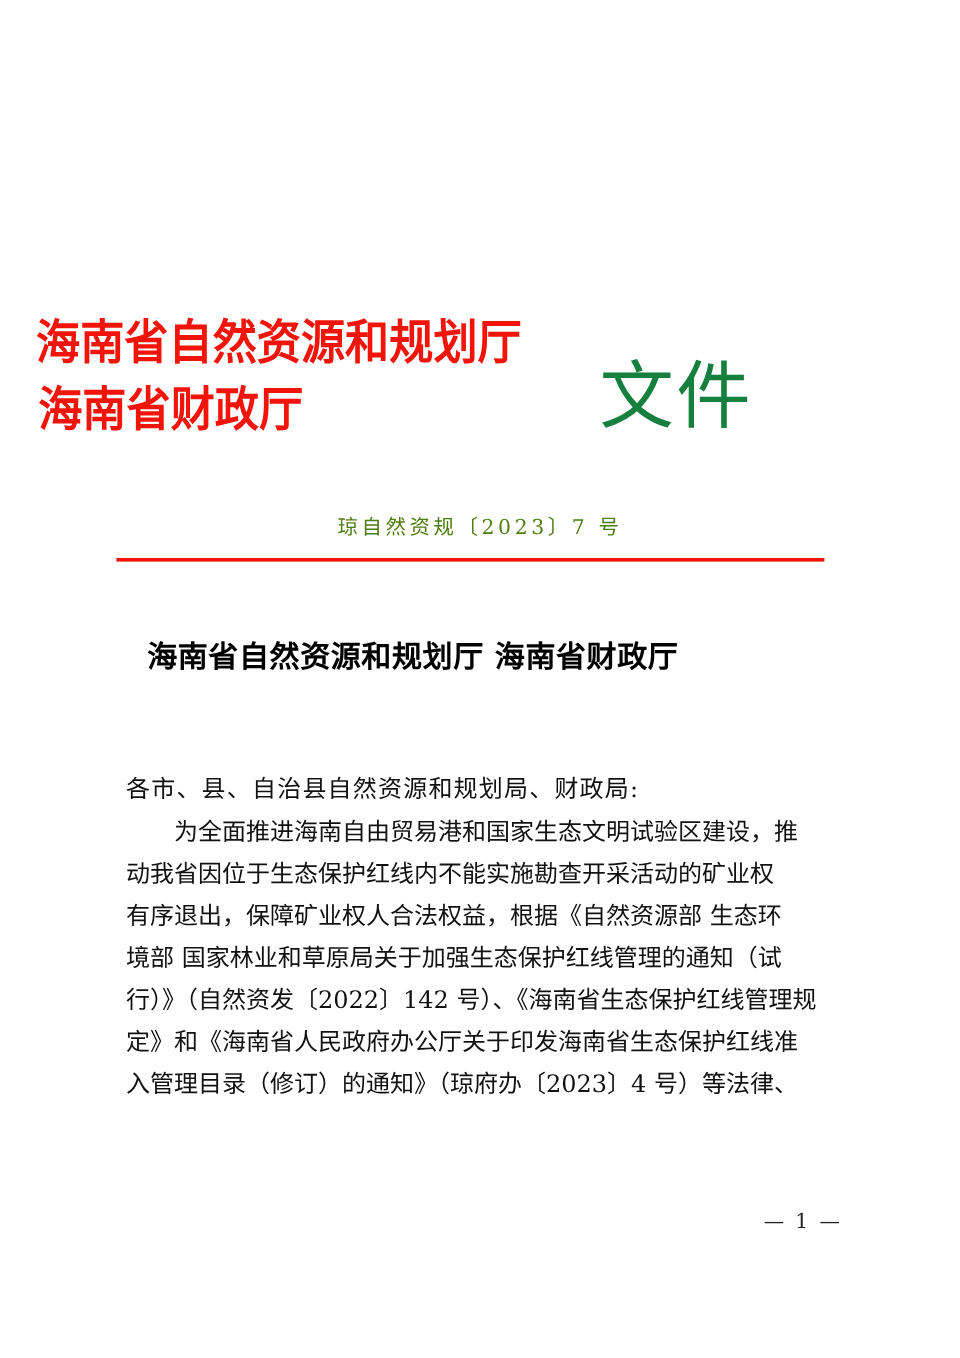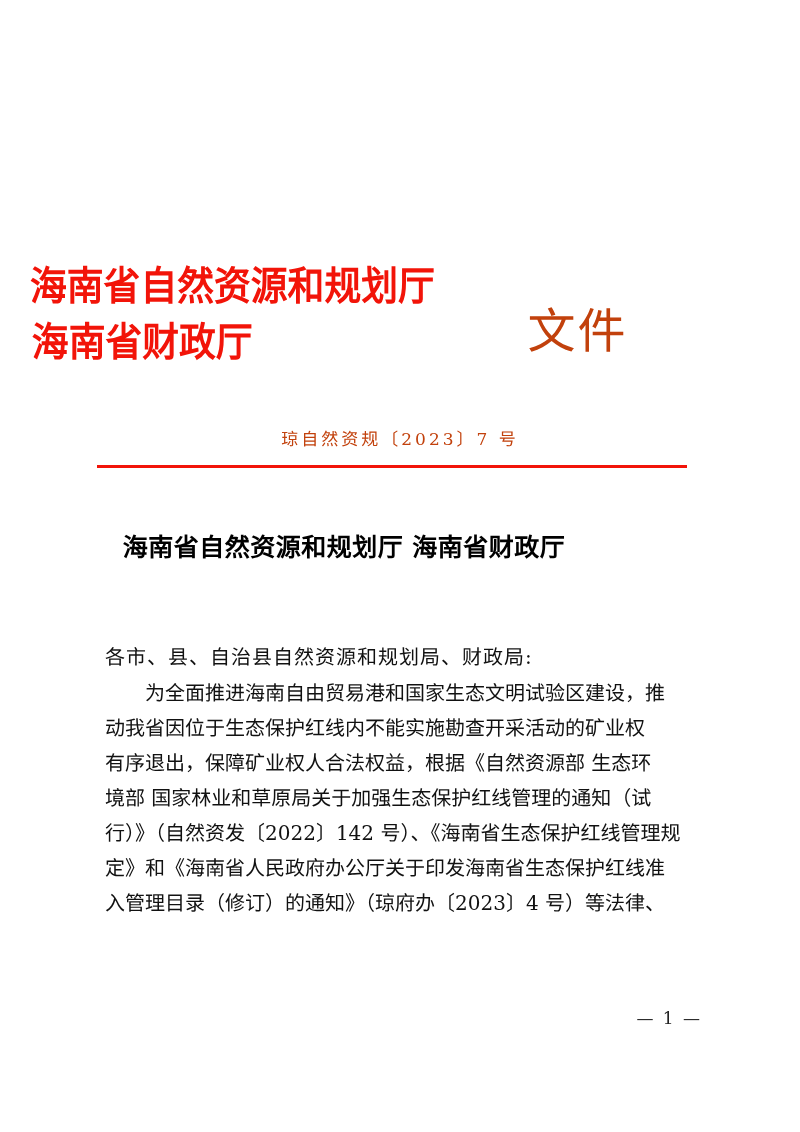--- a/index.html
+++ b/index.html
@@ -66,40 +66,40 @@
 
   .agency-line-2 {
     letter-spacing: 21px;
     padding-left: 2px;
   }
 
   .doc-word {
     position: absolute;
     right: 10px;
     top: 44px;
-    color: #c2410c;
+    color: #15803d;
     font-family: Liberation Serif, serif;
     font-weight: 400;
-    font-size: 48px;
+    font-size: 62px;
     line-height: 60px;
     letter-spacing: 2px;
     white-space: nowrap;
   }
 
   
   .doc-number {
     position: absolute;
     left: 0;
     top: 425px;
     width: 800px;
     text-align: center;
     font-family: "DejaVu Serif", "Liberation Serif", serif;
     font-size: 17px;
     letter-spacing: 3px;
-    color: #c2410c;
+    color: #4d7c0f;
   }
 
   
   .red-rule {
     position: absolute;
     left: 97px;
     top: 465px;
     width: 590px;
     height: 3px;
     background: #F21409;

